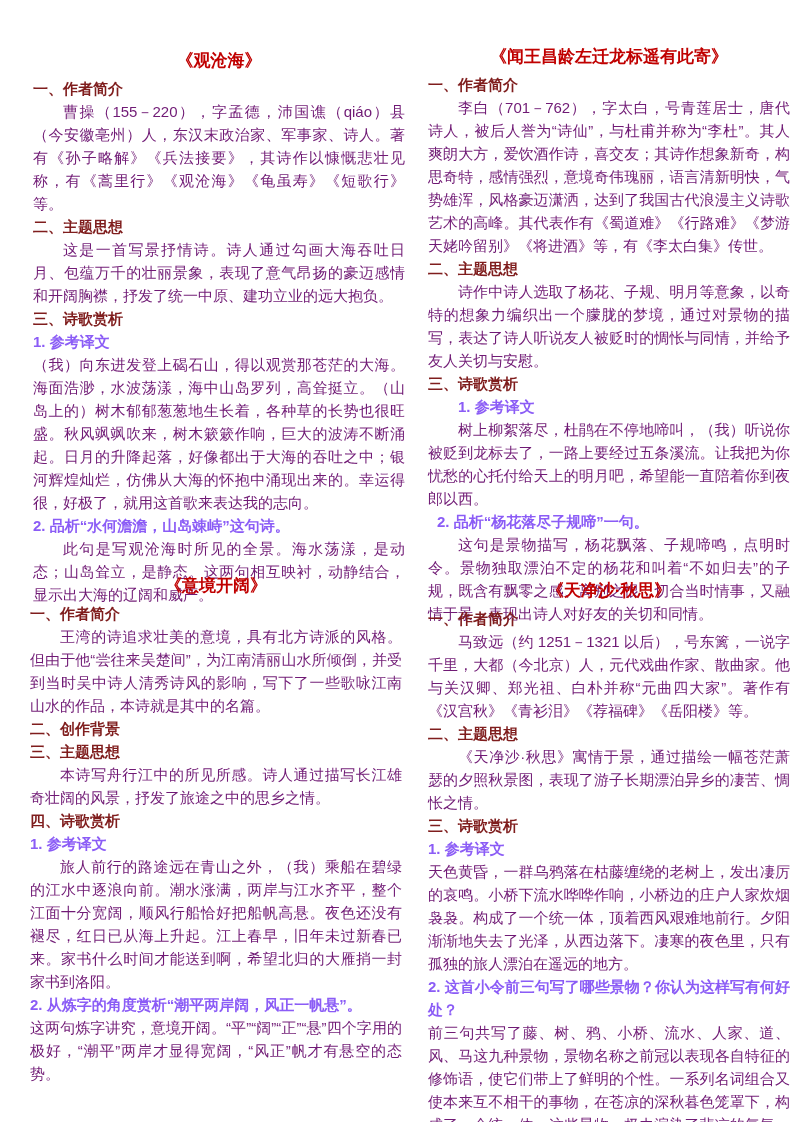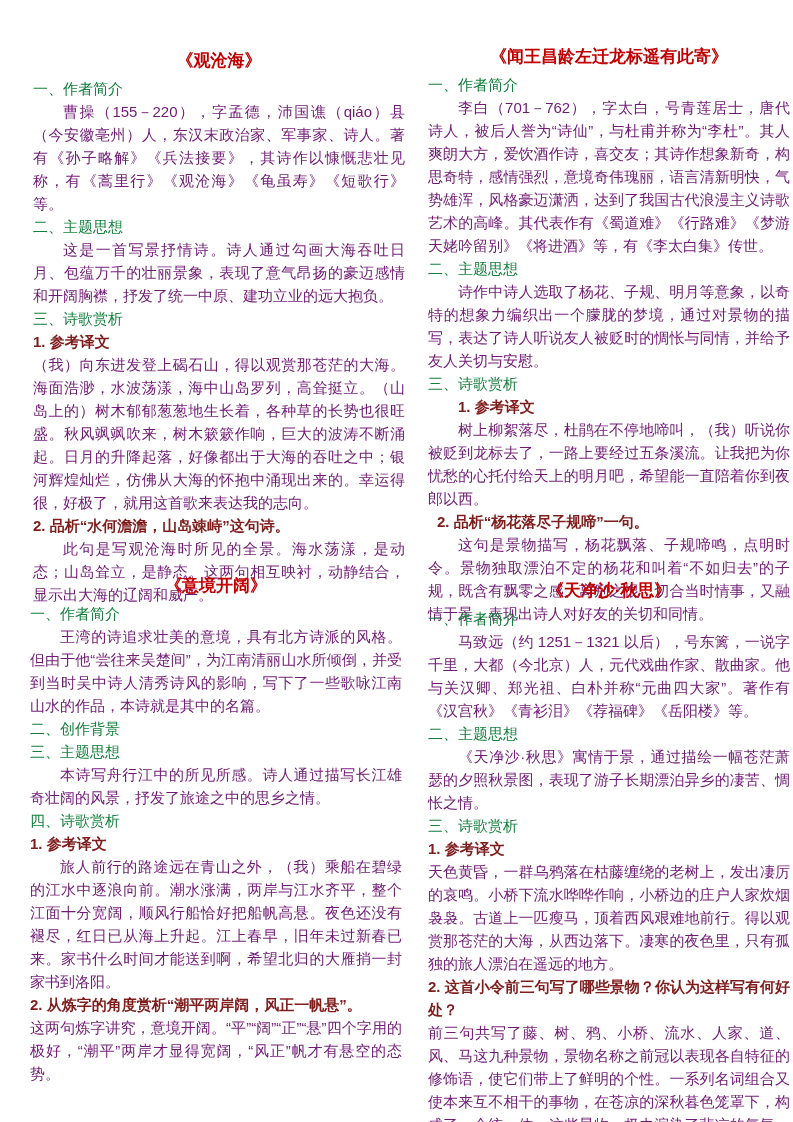--- a/index.html
+++ b/index.html
@@ -11,22 +11,22 @@
   .sec{position:absolute;}
   .sec-lt{left:33px;top:47px;width:372px;}
   .sec-lb{left:30px;top:572px;width:372px;}
   .sec-rt{left:428px;top:43px;width:362px;}
   .sec-rb{left:428px;top:577px;width:362px;}
   .t{
     color:#c00000;font-weight:700;text-align:center;
     font-size:17px;line-height:28px;margin-bottom:2px;
   }
   .blk{font-size:15px;line-height:23px;text-align:justify;word-break:break-all;}
-  .hb{color:#15803d;font-weight:400;}
-  .hr{color:#7f1d1d;font-weight:700;}
+  .hb{color:#7f1d1d;font-weight:700;}
+  .hr{color:#8b5cf6;font-weight:700;}
   .p{color:#701a75;}
   .ind1{text-indent:.6em;}
   .ind2{text-indent:2em;}
 </style>
 </head>
 <body>
 
 <div class="page">
 
   <div class="sec sec-lt">
@@ -77,19 +77,19 @@
 
   <div class="sec sec-rb">
     <div class="t">《天净沙·秋思》</div>
     <div>
         <div class="blk hb">一、作者简介</div>
         <div class="blk p ind2">马致远（约 1251－1321 以后），号东篱，一说字千里，大都（今北京）人，元代戏曲作家、散曲家。他与关汉卿、郑光祖、白朴并称“元曲四大家”。著作有《汉宫秋》《青衫泪》《荐福碑》《岳阳楼》等。</div>
         <div class="blk hb">二、主题思想</div>
         <div class="blk p ind2">《天净沙·秋思》寓情于景，通过描绘一幅苍茫萧瑟的夕照秋景图，表现了游子长期漂泊异乡的凄苦、惆怅之情。</div>
         <div class="blk hb">三、诗歌赏析</div>
         <div class="blk hr">1. 参考译文</div>
-        <div class="blk p">天色黄昏，一群乌鸦落在枯藤缠绕的老树上，发出凄厉的哀鸣。小桥下流水哗哗作响，小桥边的庄户人家炊烟袅袅。古道上一匹瘦马，顶着西风艰难地前行。得以观赏那苍茫的大海，从西边落下。凄寒的夜色里，只有孤独的旅人漂泊在遥远的地方。</div>
+        <div class="blk p">天色黄昏，一群乌鸦落在枯藤缠绕的老树上，发出凄厉的哀鸣。小桥下流水哗哗作响，小桥边的庄户人家炊烟袅袅。构成了一个统一体，顶着西风艰难地前行。夕阳渐渐地失去了光泽，从西边落下。凄寒的夜色里，只有孤独的旅人漂泊在遥远的地方。</div>
         <div class="blk hr">2. 这首小令前三句写了哪些景物？你认为这样写有何好处？</div>
         <div class="blk p">前三句共写了藤、树、鸦、小桥、流水、人家、道、风、马这九种景物，景物名称之前冠以表现各自特征的修饰语，使它们带上了鲜明的个性。一系列名词组合又使本来互不相干的事物，在苍凉的深秋暮色笼罩下，构成了一个统一体。这些景物，极力渲染了悲凉的气氛，烘托出一个长期漂泊异乡之人的惆怅之情和内心的悲戚之感。</div>
       </div>
   </div>
 
 </div>
 
 </body></html>

